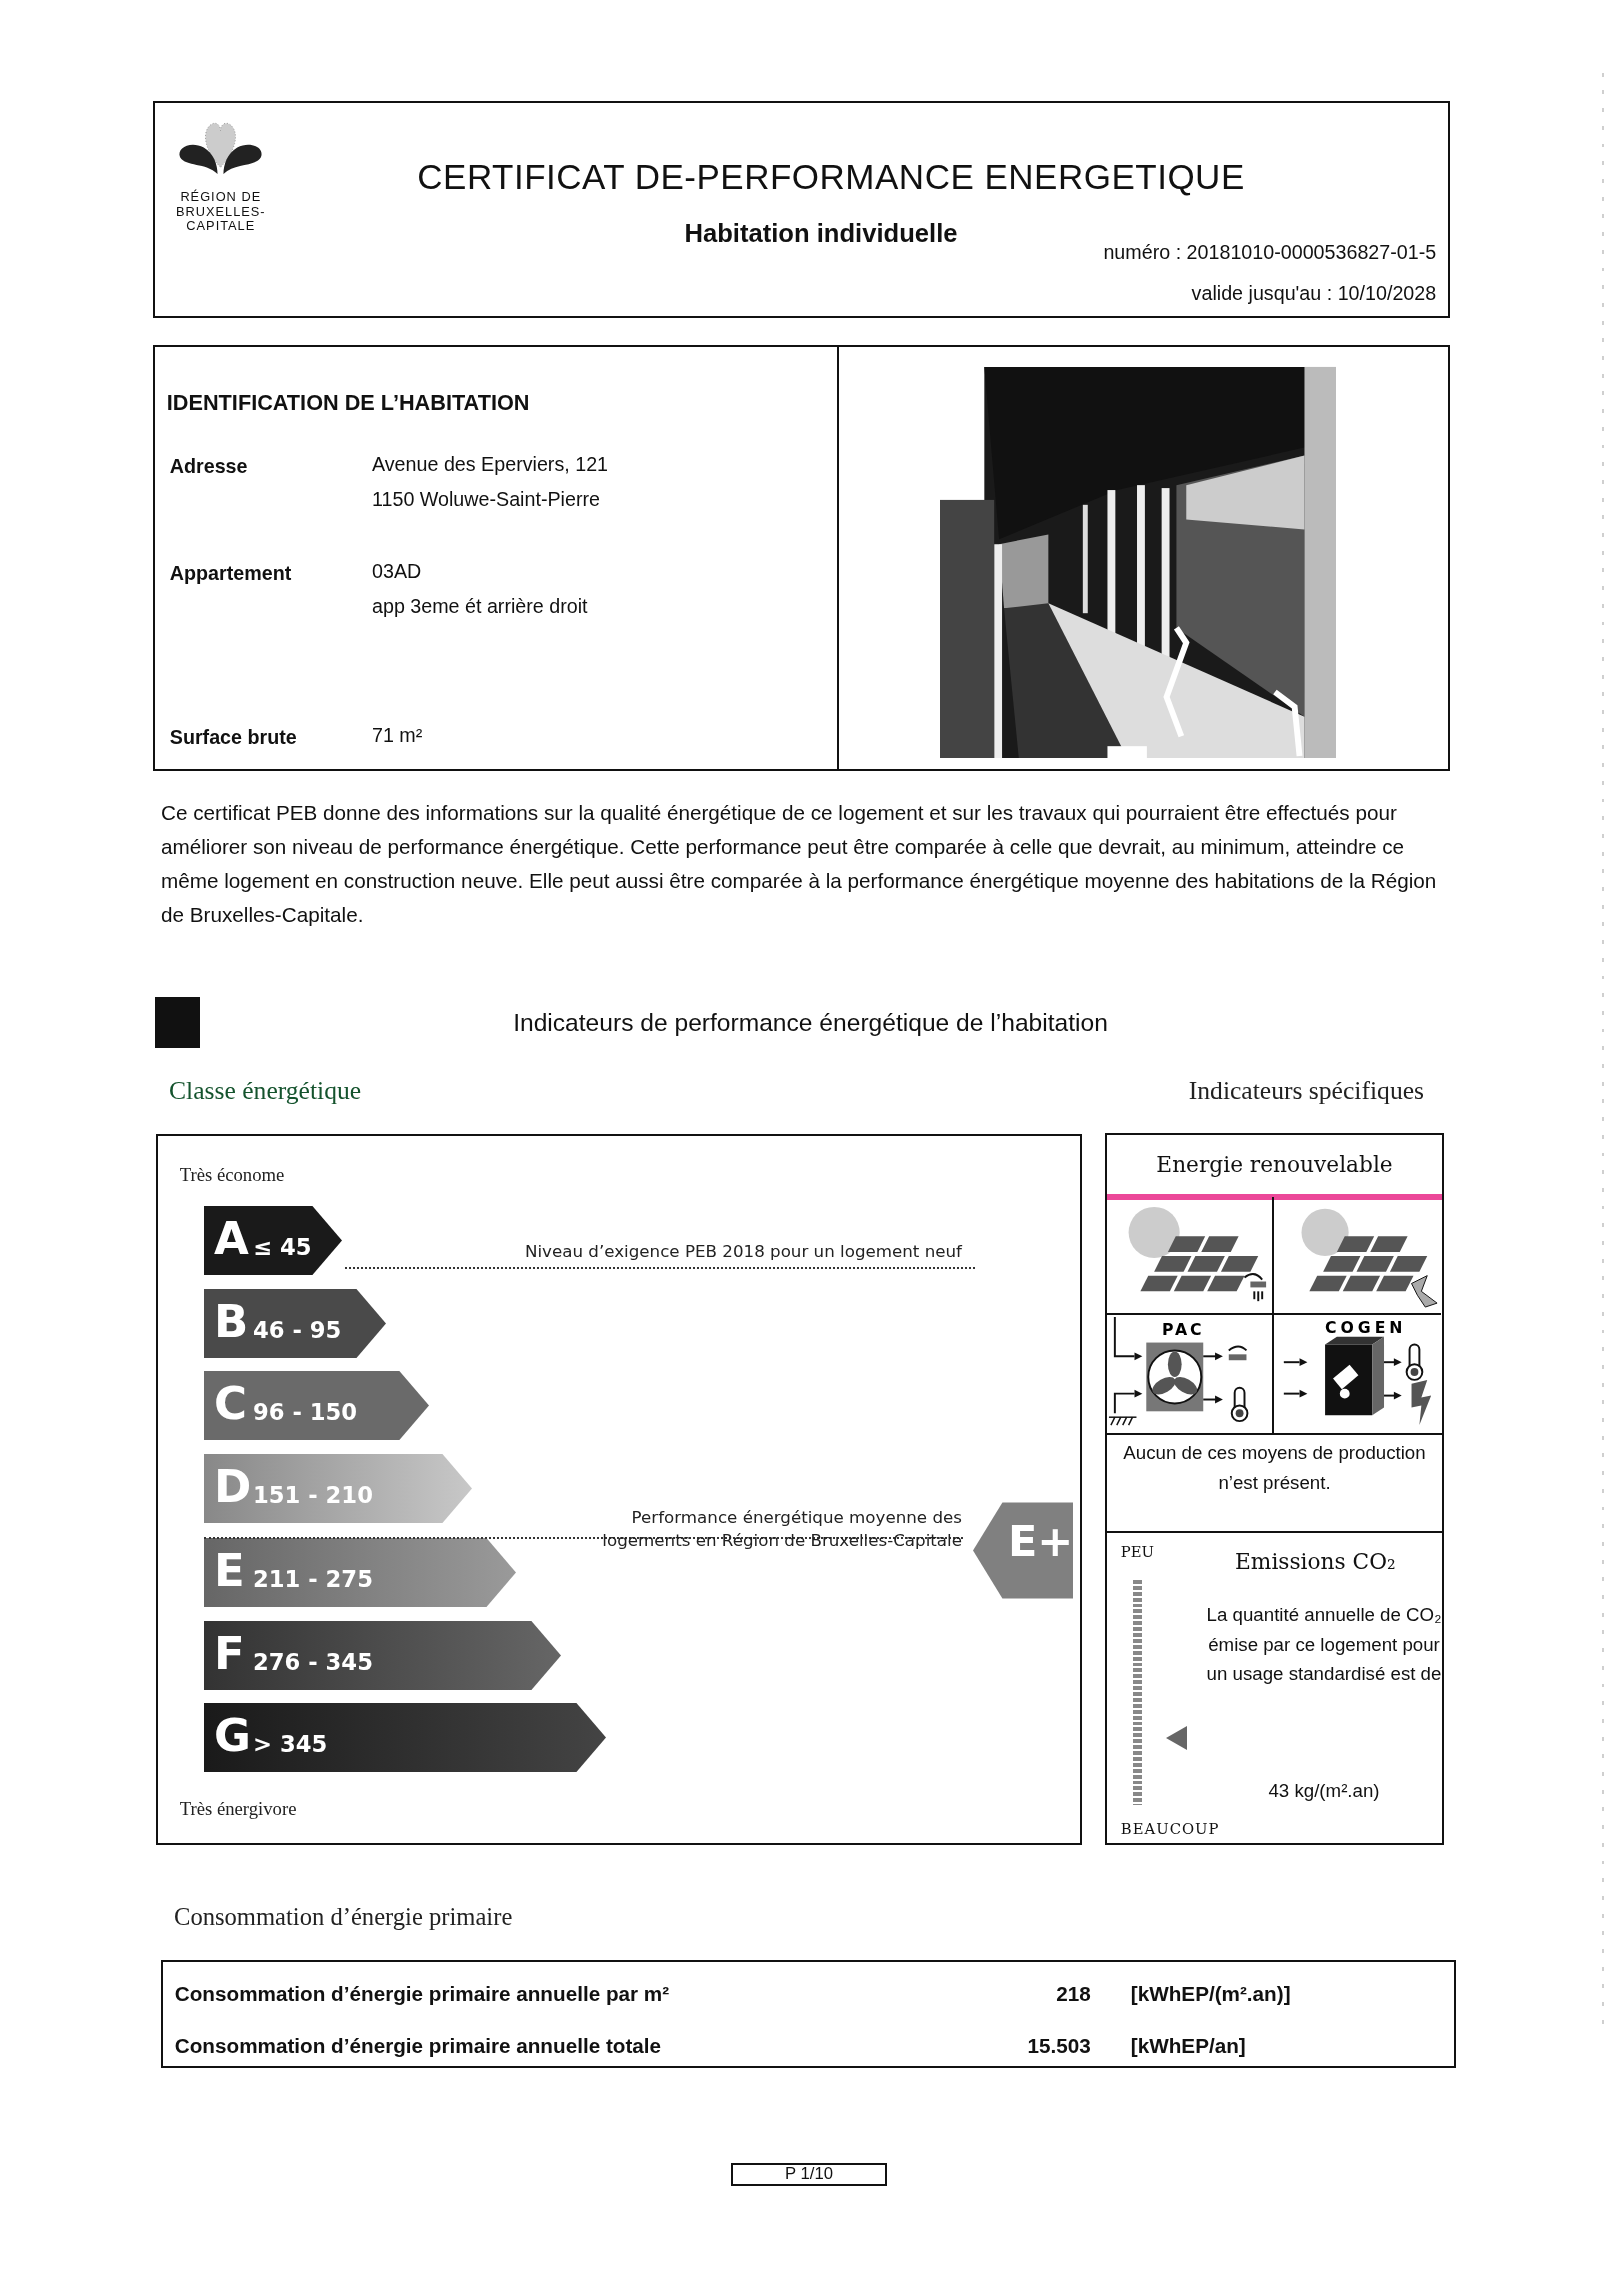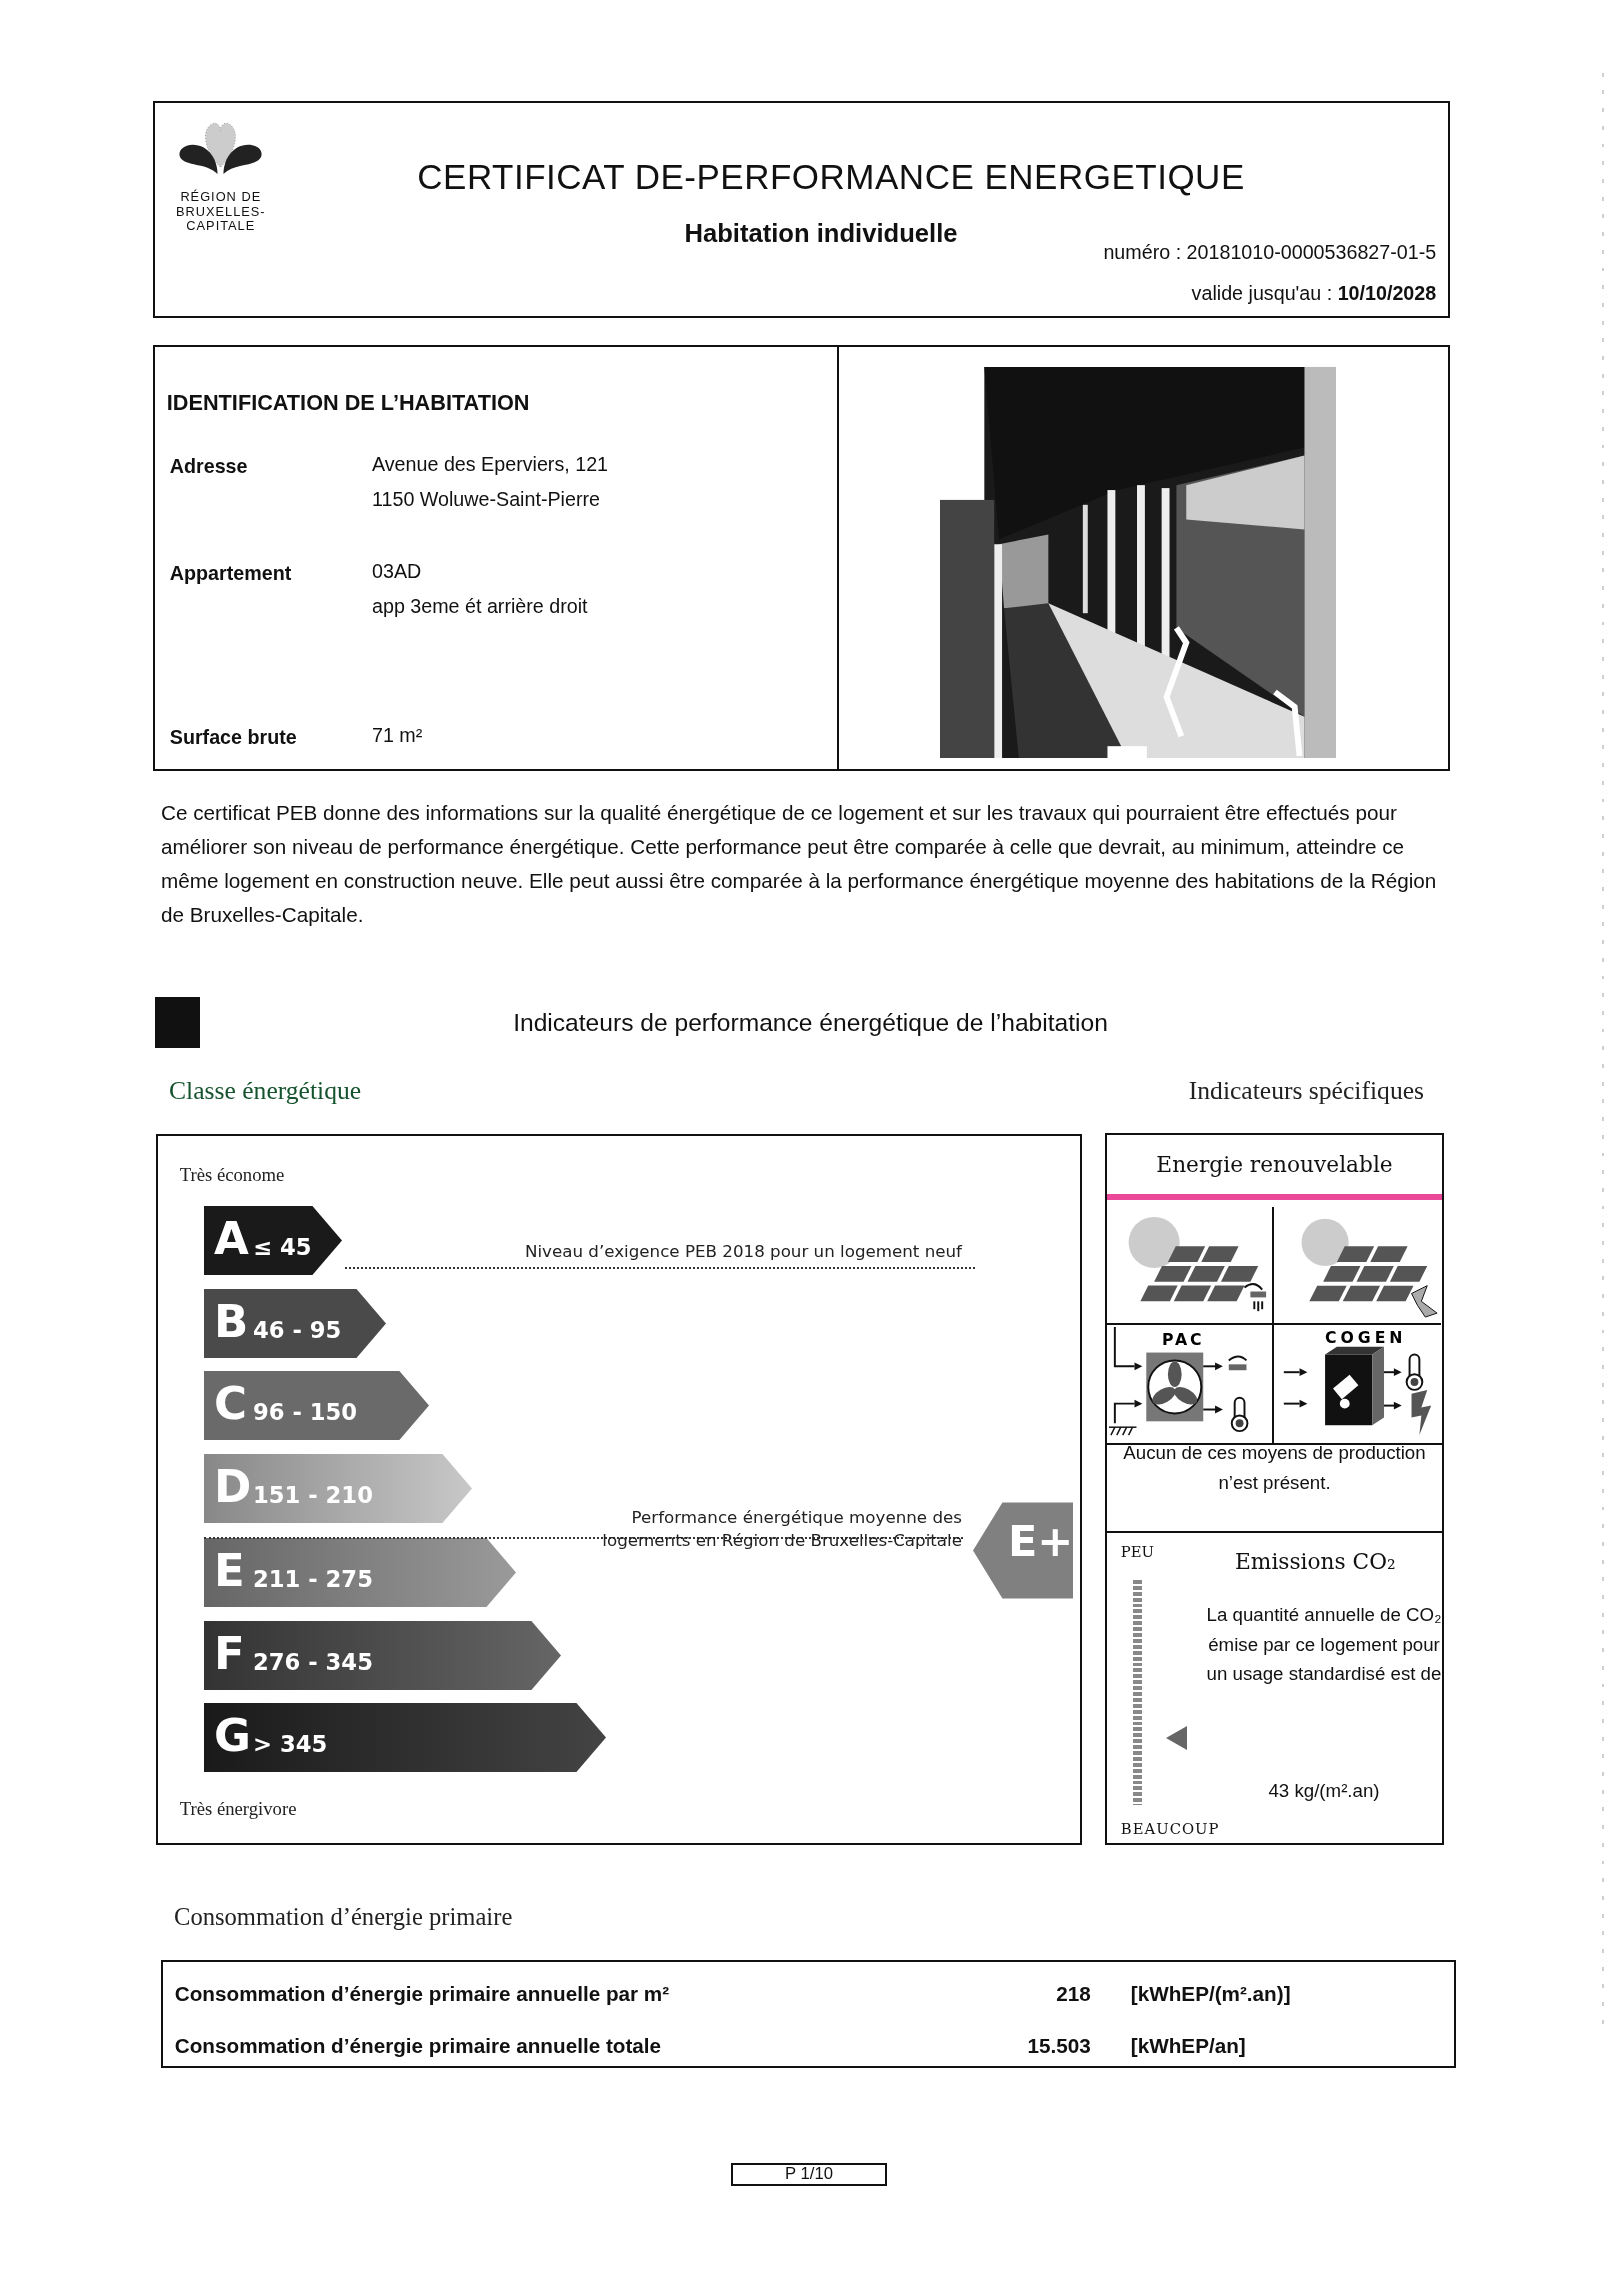--- a/index.html
+++ b/index.html
@@ -10,21 +10,21 @@
 
   
   #hdr { left:153px; top:101px; width:1297px; height:217px; }
   .logo { position:absolute; left:11.8px; top:9.9px; width:108px; }
   .logo svg { display:block; margin:0 auto; }
   .logo-text { font-size:12.8px; line-height:14.8px; text-align:center; letter-spacing:1px; margin-top:7.9px; }
   .title-main { position:absolute; left:0; right:0; top:54px; text-align:center; font-size:35px; letter-spacing:0.5px; padding-left:59px; }
   .title-sub { position:absolute; left:0; right:0; top:116px; text-align:center; font-size:25.6px; font-weight:bold; padding-left:39px; }
   .cert-num { position:absolute; right:11.8px; top:138px; font-size:19.7px; }
   .cert-valid { position:absolute; right:11.8px; top:179px; font-size:19.7px; }
-  .cert-valid b { font-weight:bold;margin-top:19px; }
+  .cert-valid b { font-weight:normal;margin-top:19px; }
 
   
   #ident { left:153px; top:345px; width:1297px; height:426px; }
   #ident .split { position:absolute; left:682px; top:0; bottom:0; border-left:2px solid #111; }
   .id-h { position:absolute; left:11.8px; top:43px; font-weight:bold; font-size:21.7px; }
   .id-lbl { position:absolute; left:14.8px; font-weight:bold; font-size:19.7px; }
   .id-val { position:absolute; left:217px; font-size:19.7px; line-height:35px; }
   .photo { position:absolute; left:785px; top:14.8px; width:396px; height:396px; overflow:hidden; background:#222; }
 
   
@@ -45,21 +45,21 @@
   .bar .letter { position:absolute; left:9.9px; top:5.9px; font-size:45px; font-family:"DejaVu Sans", sans-serif; }
   .bar .range { position:absolute; left:49px; top:27.6px; font-size:22.7px; font-family:"DejaVu Sans", sans-serif; }
   .ref-line { position:absolute; border-top:2px dotted #333; }
   .ref-label { position:absolute; font-size:16.7px; text-align:right; line-height:22.7px; font-family:"DejaVu Sans", sans-serif; color:#222; }
   .cur-ind { position:absolute; left:815px; top:366px; width:100px; height:97px; }
   .cur-ind .txt { position:absolute; left:35px; top:13.8px; font-size:43px; font-weight:bold; color:#fff; font-family:"DejaVu Sans", sans-serif; }
 
   
   #ind { left:1105px; top:1133px; width:339px; height:712px; }
   .ind-hdr { position:absolute; left:0; right:0; top:0; height:59px; border-bottom:6px solid #ec4899; text-align:center; line-height:59px; font-size:21.7px; font-family:"DejaVu Serif", serif; }
-  .ind-grid { position:absolute; left:0; right:0; top:72px; height:236px; border-bottom:2px solid #111; }
+  .ind-grid { position:absolute; left:0; right:0; top:62px; height:236px; border-bottom:2px solid #111; }
   .ind-cell { position:absolute; width:167px; height:118px; box-sizing:border-box; }
   .ind-note { position:absolute; left:0; right:0; top:303px; text-align:center; font-size:18.7px; line-height:29.6px; }
   .ind-sep { position:absolute; left:0; right:0; top:396px; border-top:2px solid #111; }
   .co2-peu { position:absolute; left:13.8px; top:408px; font-size:14.8px; font-family:"DejaVu Serif", serif; }
   .co2-beau { position:absolute; left:13.8px; top:685px; font-size:14.8px; font-family:"DejaVu Serif", serif; letter-spacing:1px; }
   .co2-title { position:absolute; left:128px; top:414px; font-size:21.7px; font-family:"DejaVu Serif", serif; }
   .co2-scale { position:absolute; left:25.6px; top:443px; width:9.9px; height:227px; background:repeating-linear-gradient(#fff 0 2px, #888 2px 5.9px); }
   .co2-arrow { position:absolute; left:59px; top:591px; width:0; height:0; border-top:12.8px solid transparent; border-bottom:12.8px solid transparent; border-right:21.7px solid #666; }
   .co2-text { position:absolute; left:99px; width:236px; top:465px; text-align:center; font-size:18.7px; line-height:29.6px; }
   .co2-val { position:absolute; left:99px; width:236px; top:645px; text-align:center; font-size:18.7px; }

